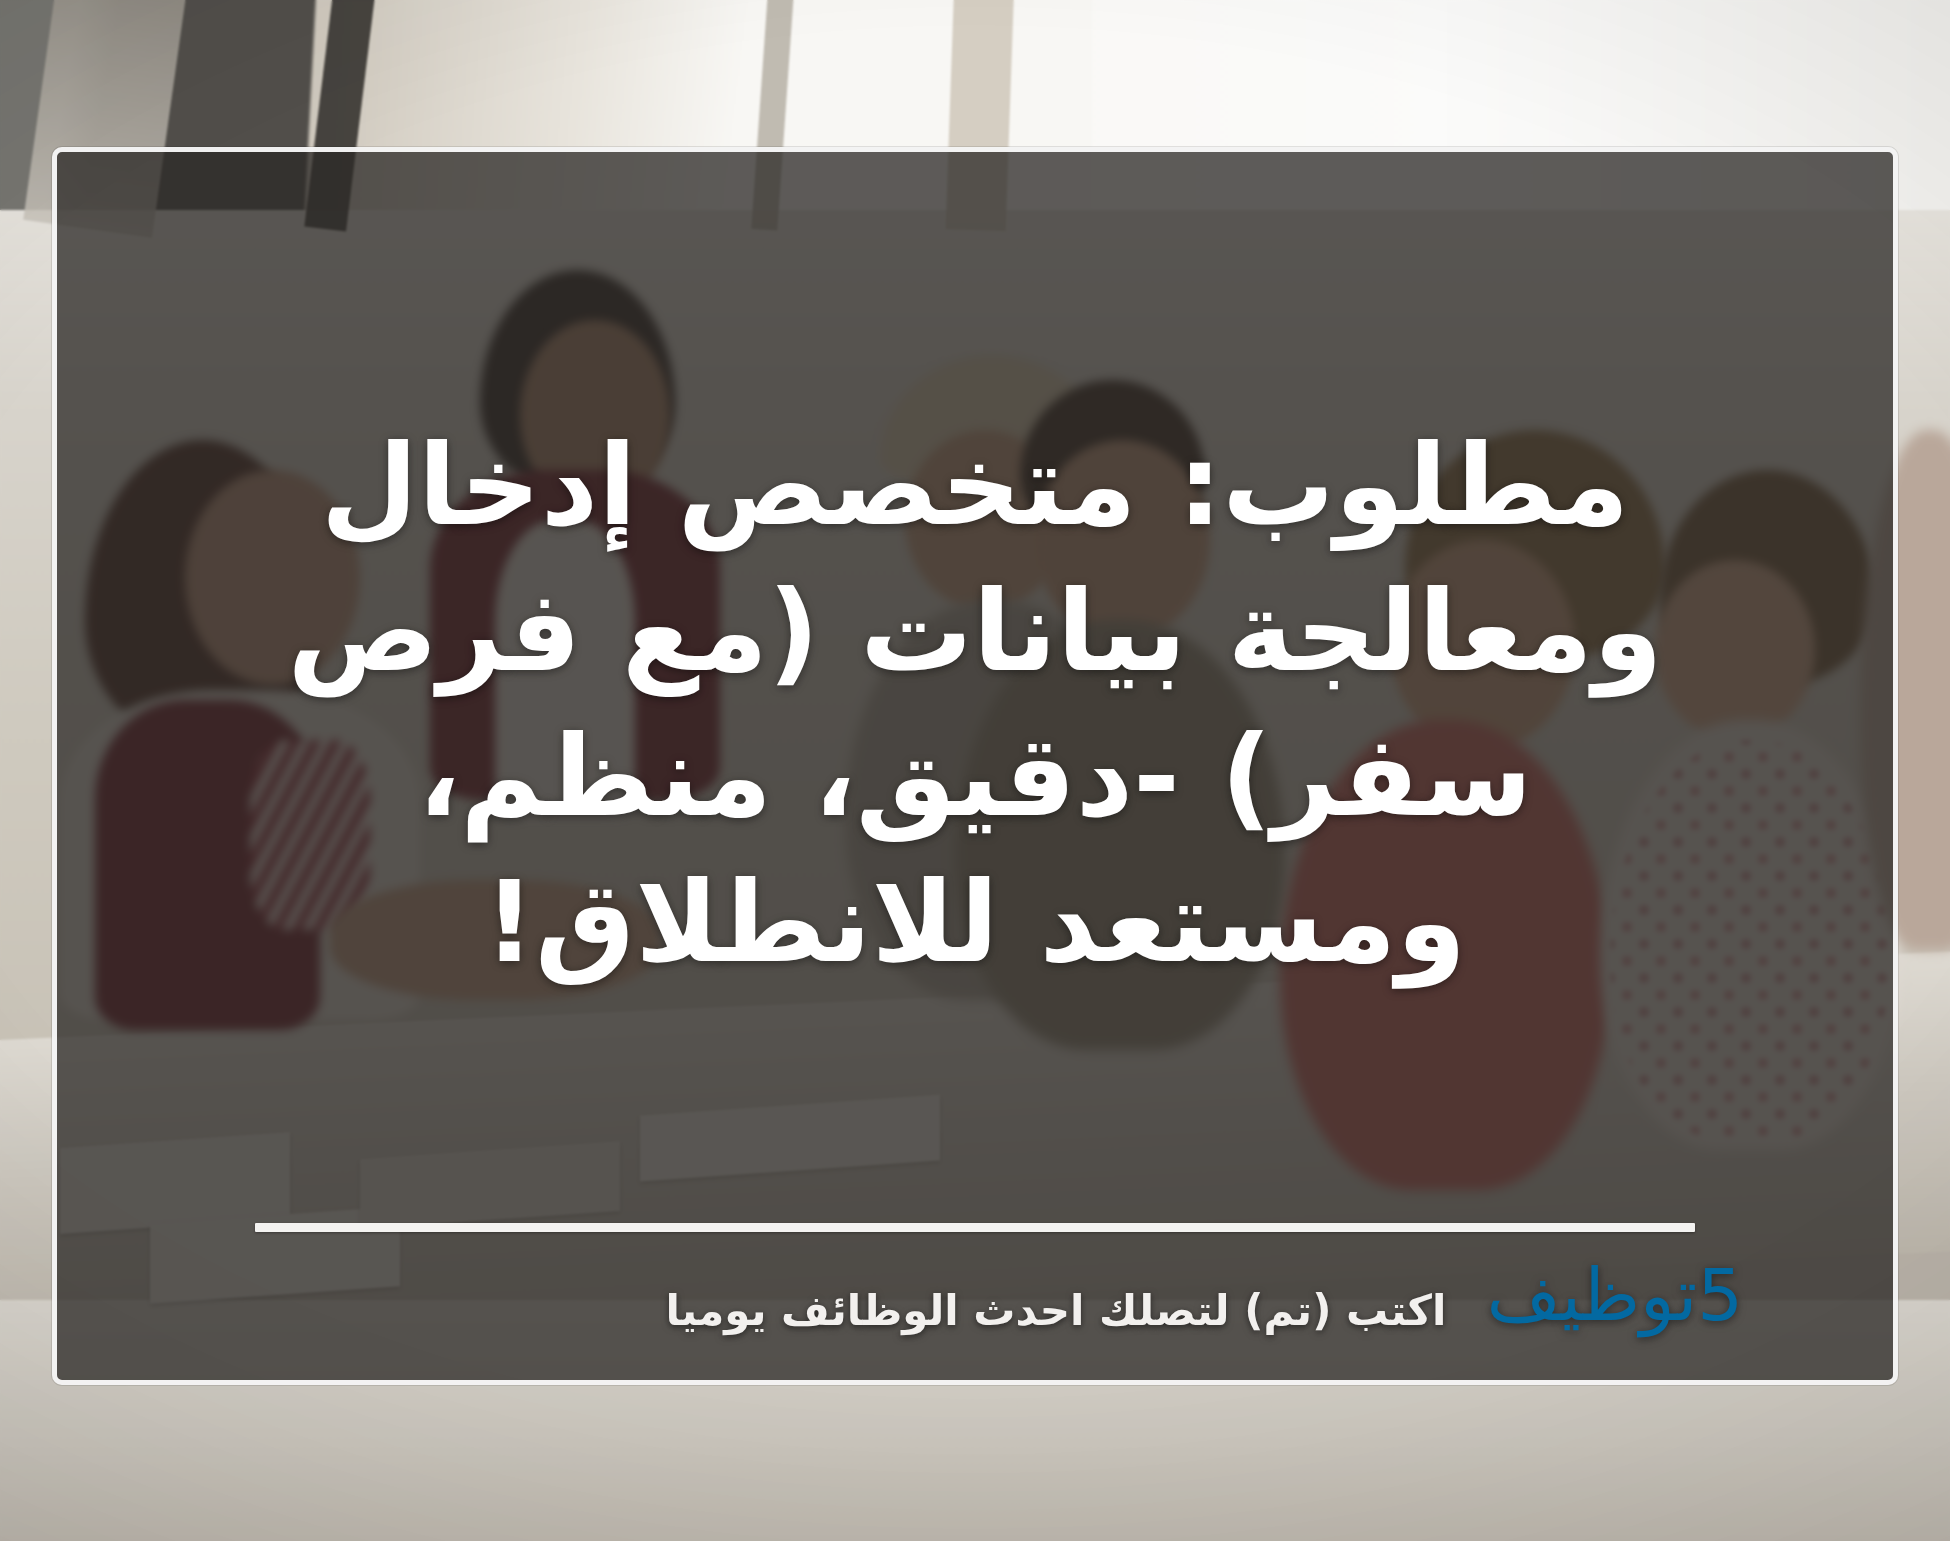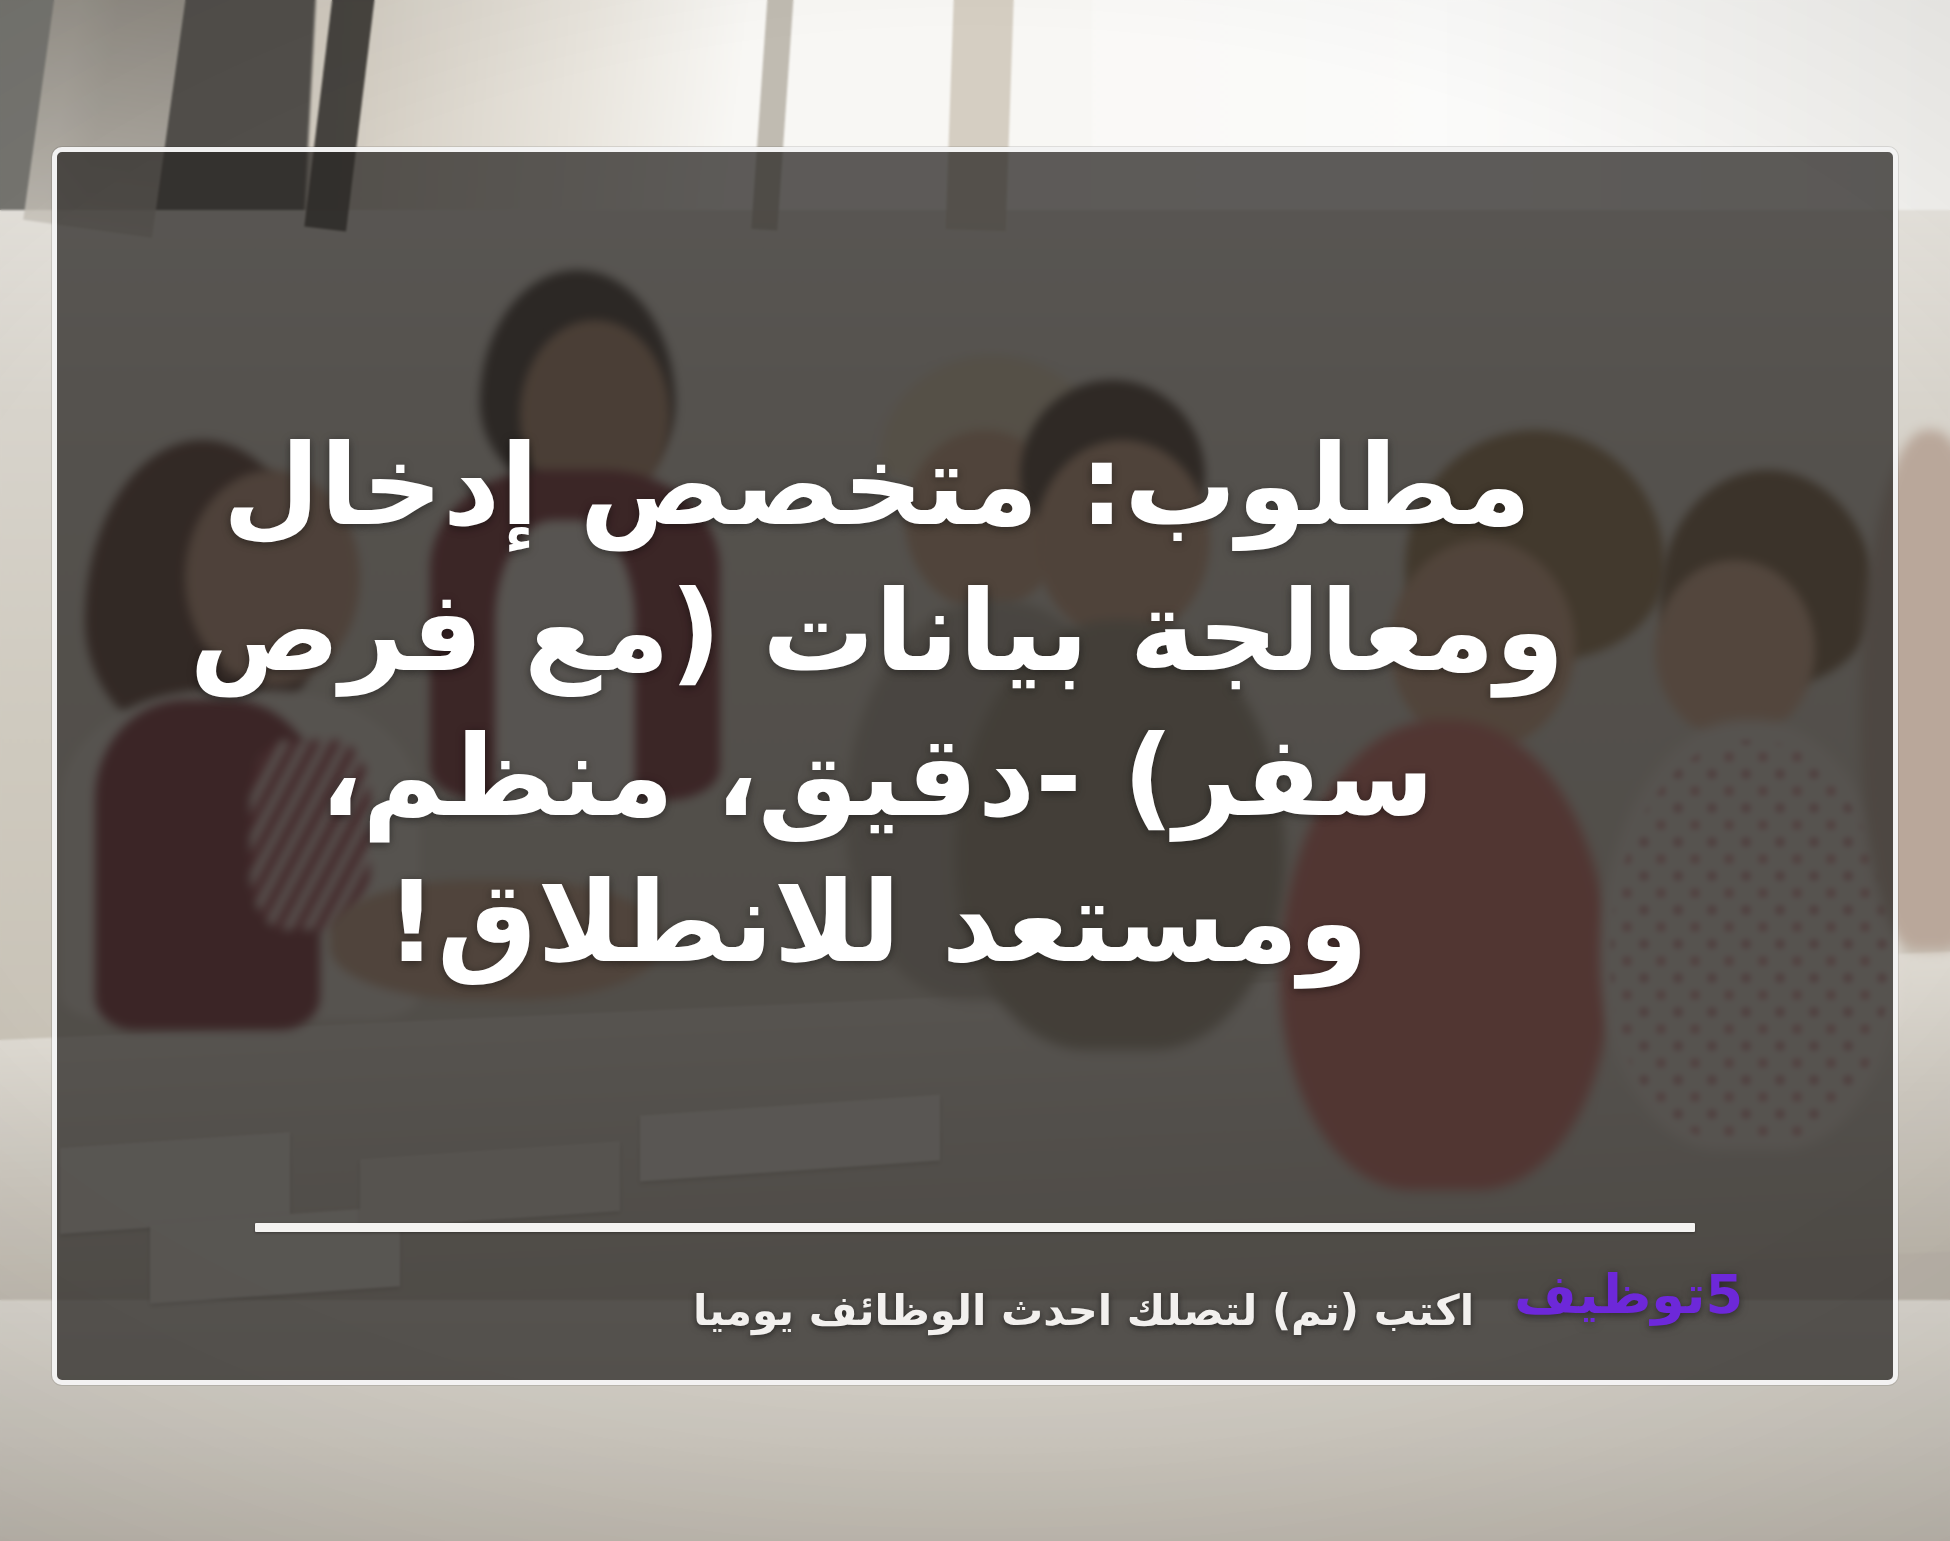--- a/index.html
+++ b/index.html
@@ -71,21 +71,21 @@
     border:5px solid rgba(255,255,255,.93);
     border-radius:10px;
     background:rgba(44,41,38,.76);
     box-shadow:0 0 0 1px rgba(0,0,0,.10);
     display:flex;flex-direction:column;justify-content:flex-start;
     overflow:hidden;
   }
 
   
   .headline-wrap{
-    flex:1 1 auto;display:flex;align-items:center;justify-content:flex-end;
+    flex:1 1 auto;display:flex;align-items:center;justify-content:center;
     padding:34px 40px 0 40px;
   }
   .headline{
     margin:0;
     color:#ffffff;
     font-size:112px;
     line-height:1.30;
     font-weight:bold;
     text-align:center;
     direction:rtl;
@@ -104,21 +104,21 @@
 
   
   .footer{
     flex:0 0 auto;
     display:flex;flex-direction:row;align-items:center;justify-content:flex-start;
     direction:rtl;
     padding:24px 150px 46px 150px;
     gap:40px;
   }
   .brand{
-    color:#6d28d9;font-weight:bold;font-size:54px;line-height:1;
+    color:#0369a1;font-weight:normal;font-size:72px;line-height:1;
     white-space:nowrap;text-shadow:0 2px 8px rgba(0,0,0,.5);
     direction:rtl;
   }
   .tagline{
     color:#f2f0ee;font-weight:bold;font-size:42px;line-height:1.1;
     white-space:nowrap;text-shadow:0 2px 7px rgba(0,0,0,.55);
     direction:rtl;
     margin-top:32px;
   }
 </style>

